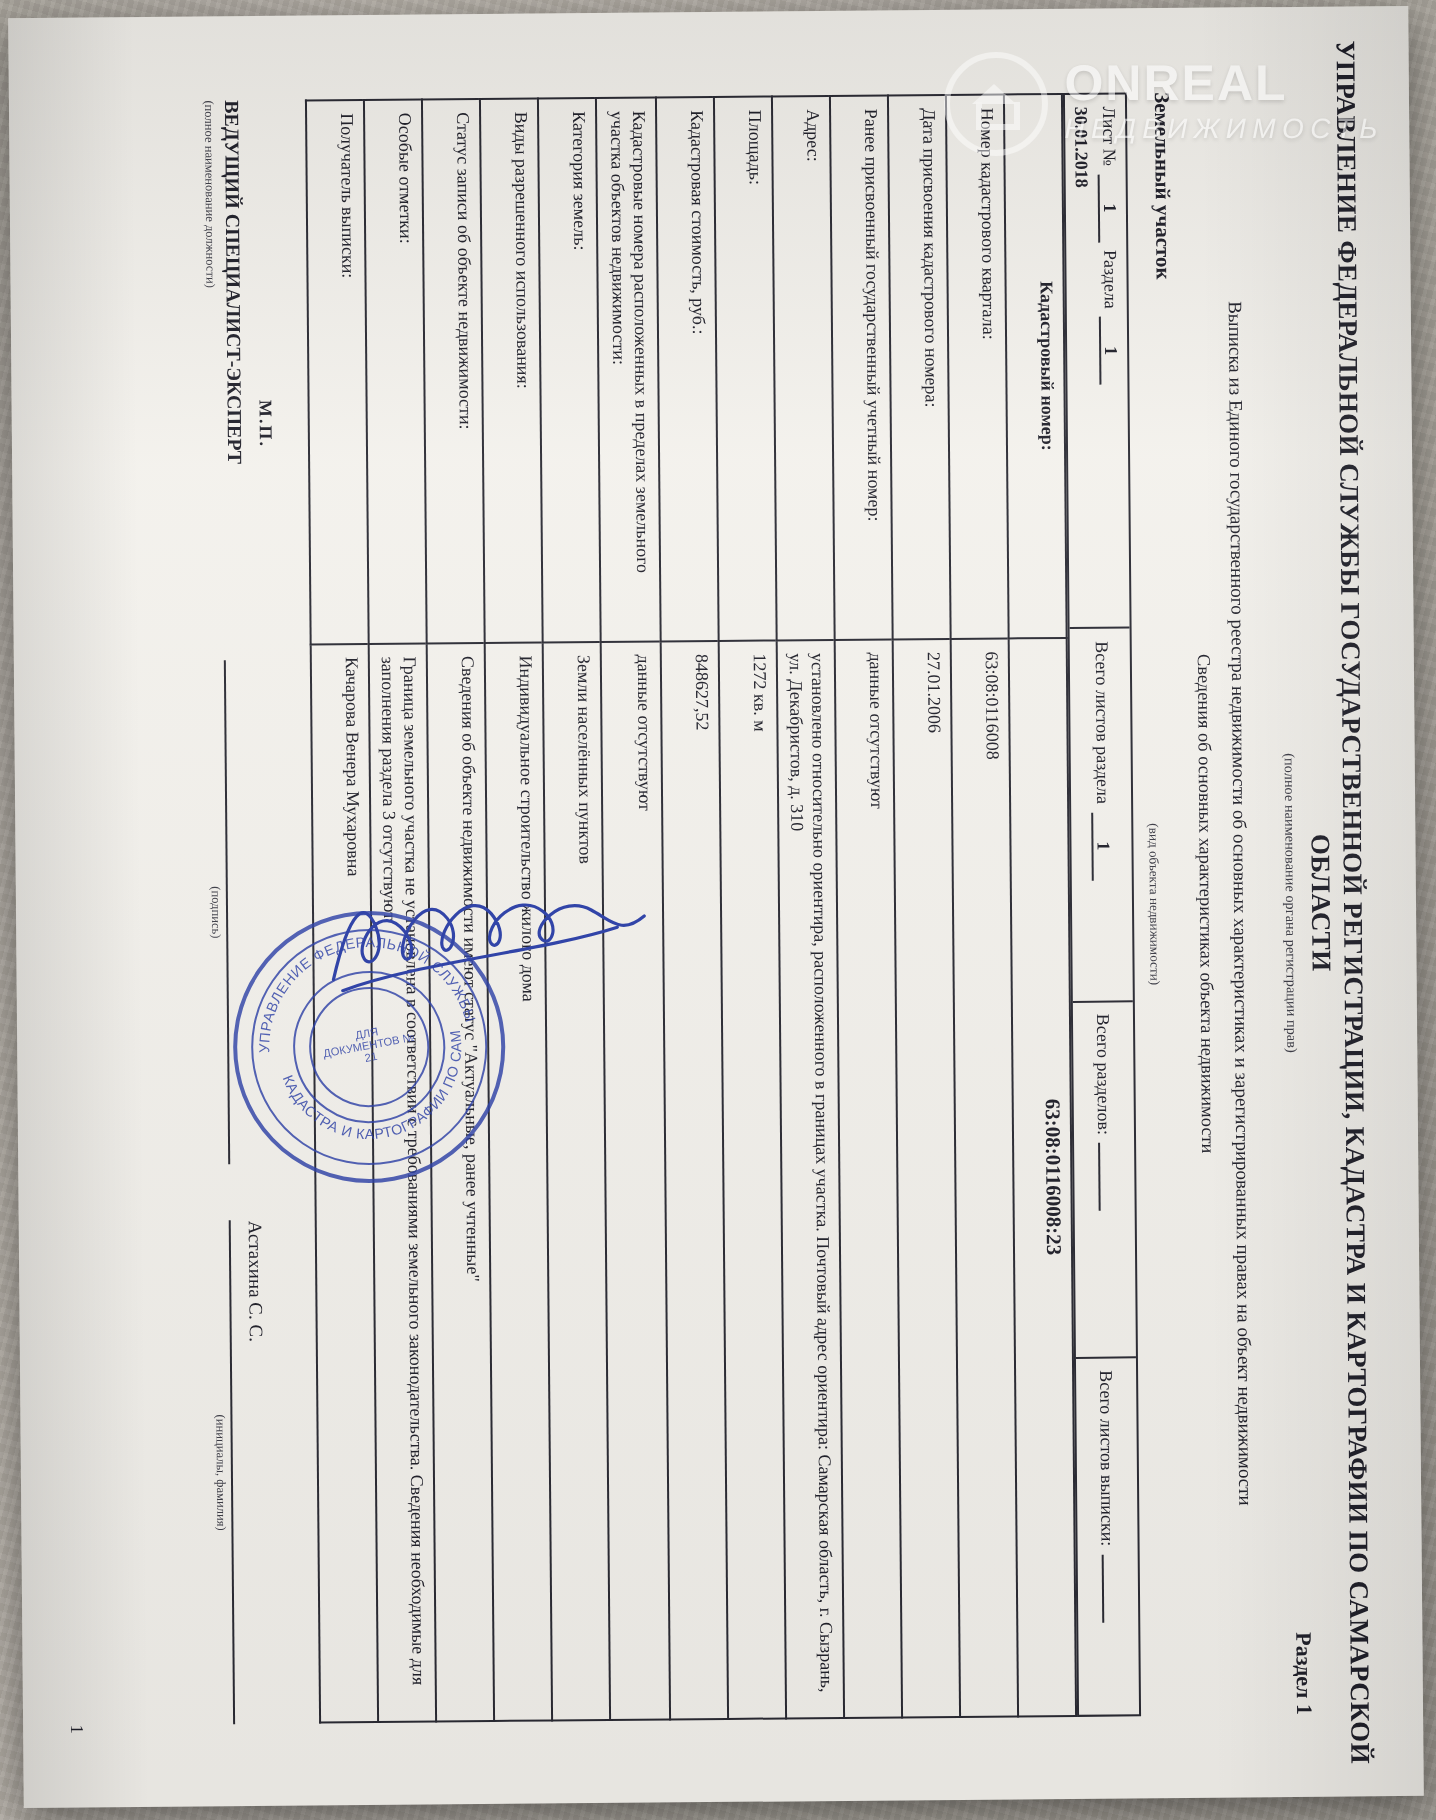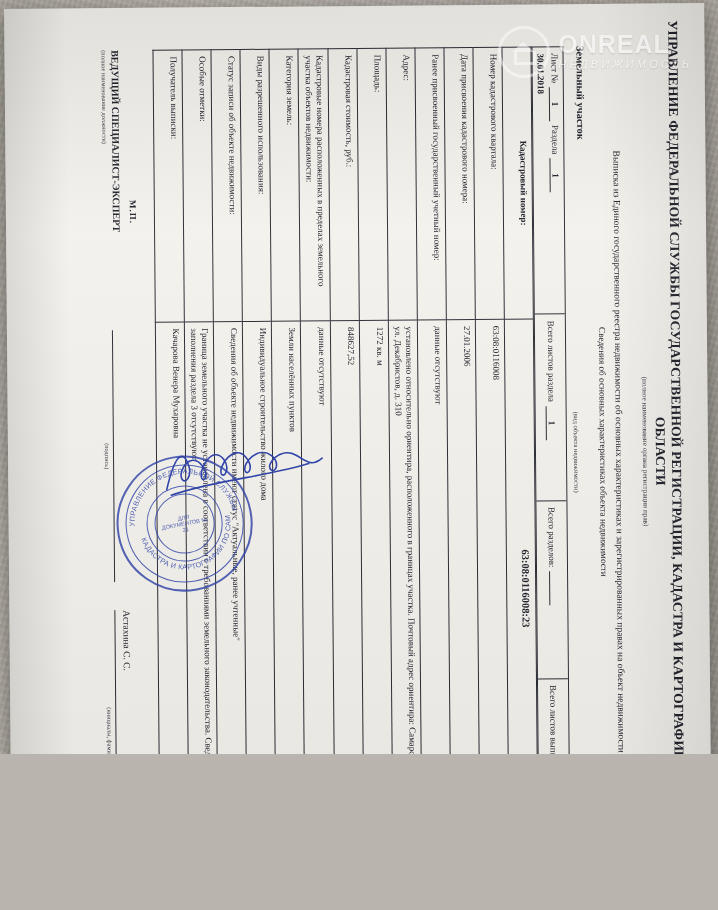--- a/index.html
+++ b/index.html
@@ -8,21 +8,21 @@
     background: #b9b5ae;
     width: 718px;
     height: 910px;
     overflow: hidden;
     font-family: "Liberation Serif", serif;
   }
 
   #stage {
     position: relative;
     width: 718px;
-    height: 754px;
+    height: 910px;
     background: linear-gradient(110deg,#a9a49c 0%, #b5b0a8 20%, #b0aba3 45%, #a8a39b 70%, #9e9a92 100%);
     overflow: hidden;
   }
 
   
   #stage::before {
     content: "";
     position: absolute;
     inset: 0;
     background:
@@ -270,21 +270,21 @@
     pointer-events: none;
   }
   #watermark .wm-text .t1 {
     font-size: 25px;
     font-weight: bold;
     letter-spacing: 1px;
     line-height: 1;
     text-shadow: 0 1px 2px rgba(0,0,0,.25);
   }
   #watermark .wm-text .t2 {
-    font-size: 11px;
+    font-size: 14px;
     letter-spacing: 3.2px;
     line-height: 1.4;
     text-shadow: 0 1px 2px rgba(0,0,0,.25);
     font-style: italic;
   }
   #watermark .wm-mark {
     width: 46px; height: 46px;
     border: 3px solid rgba(255,255,255,.85);
     border-radius: 50%;
     position: relative;

